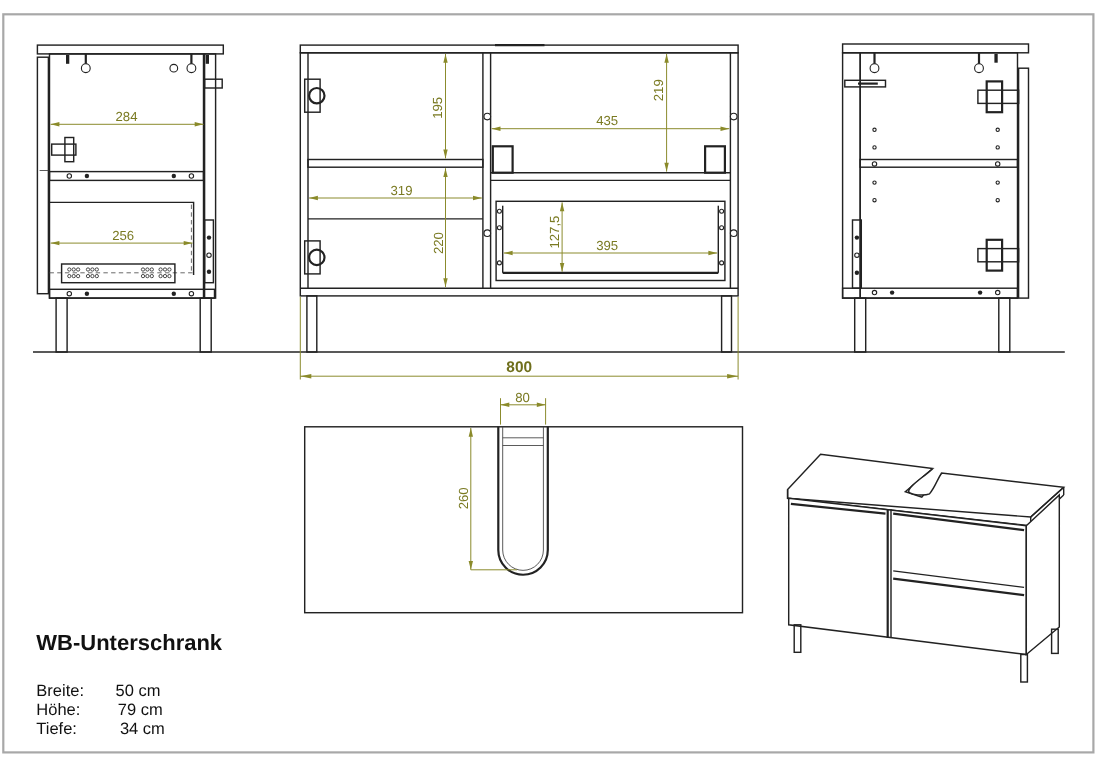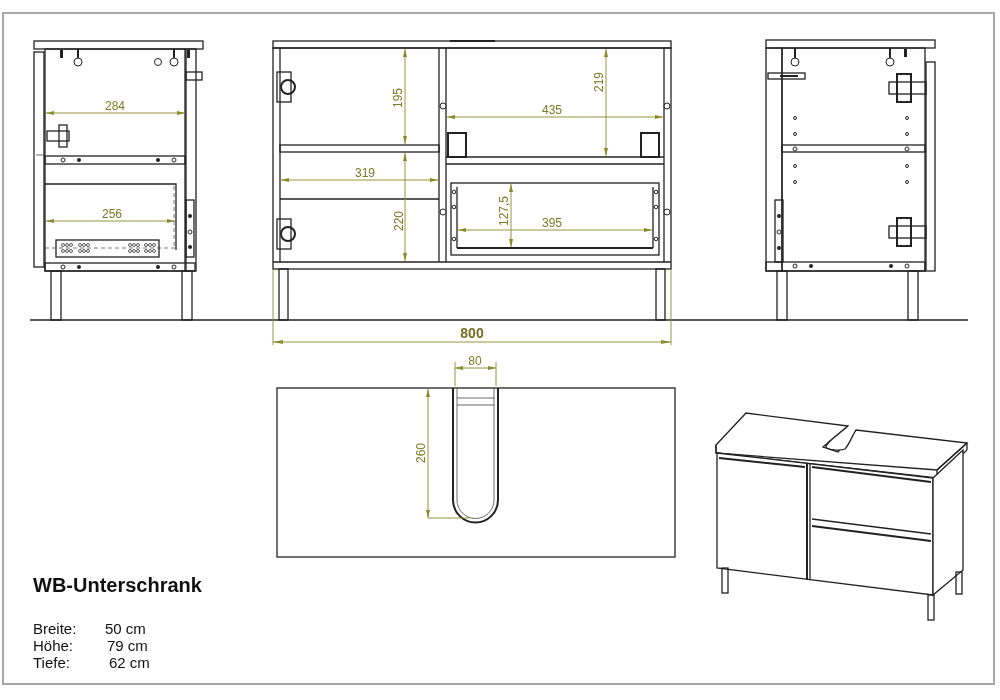--- a/index.html
+++ b/index.html
@@ -290,15 +290,15 @@
   <div class="spec-row">
     <span class="spec-label">Breite:</span>
     <span class="spec-value">50 cm</span>
   </div>
   <div class="spec-row">
     <span class="spec-label">Höhe:</span>
     <span class="spec-value" style="margin-left:2px">79 cm</span>
   </div>
   <div class="spec-row">
     <span class="spec-label">Tiefe:</span>
-    <span class="spec-value" style="margin-left:4px">62 cm</span>
+    <span class="spec-value" style="margin-left:4px">34 cm</span>
   </div>
 </div>
 
 </body></html>

